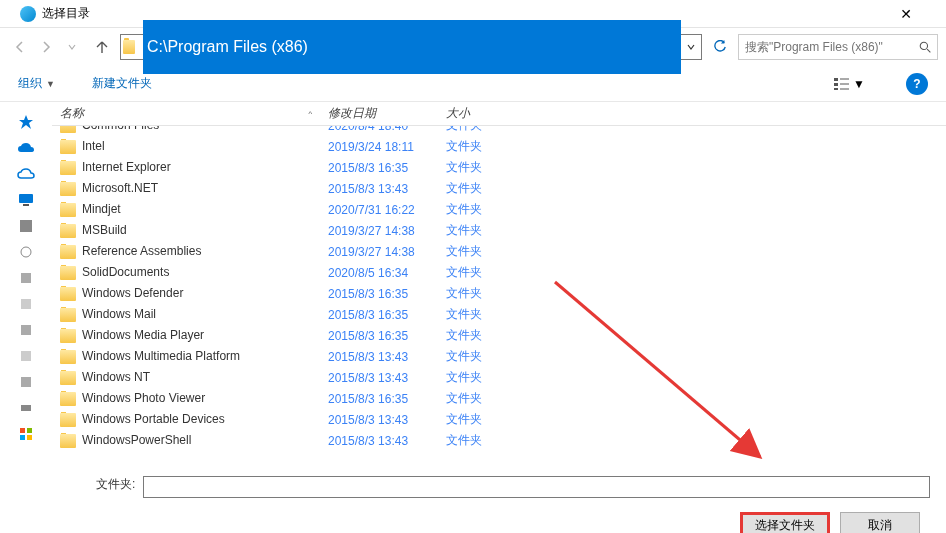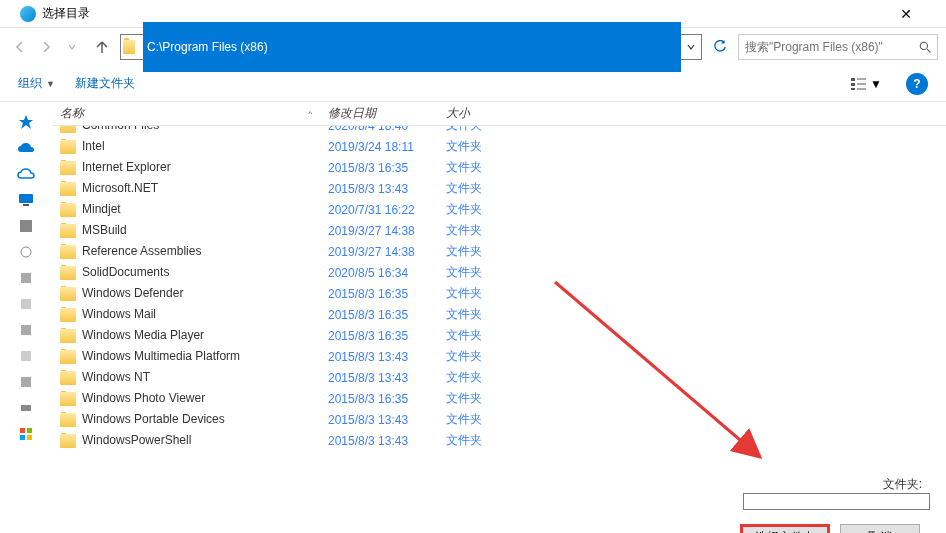--- a/index.html
+++ b/index.html
@@ -9,29 +9,29 @@
 .titlebar .icon { width: 16px; height: 16px; margin-right: 6px; background: linear-gradient(135deg,#4fc3f7,#0288d1); border-radius: 50%; }
 .titlebar .title { flex: 1; color: #000; }
 .titlebar .close { width: 40px; height: 28px; display: flex; align-items: center; justify-content: center; font-size: 14px; cursor: pointer; }
 
 .navbar { display: flex; align-items: center; height: 38px; padding: 4px 8px; gap: 6px; }
 .nav-arrows { display: flex; gap: 2px; align-items: center; }
 .nav-btn { width: 24px; height: 24px; display: flex; align-items: center; justify-content: center; color: #999; cursor: default; }
 .nav-up { margin-left: 4px; }
 .path-box { flex: 1; display: flex; align-items: center; border: 1px solid #7a7a7a; height: 26px; background: #fff; }
 .path-icon { width: 18px; height: 18px; margin: 0 2px; display: flex; align-items: center; justify-content: center; }
-.path-input { flex: 1; border: none; outline: none; padding: 18px 4px; font-size: 12px; background: #0078d7; color: #fff; }
+.path-input { flex: 1; border: none; outline: none; padding: 18px 4px; font-size: 16px; background: #0078d7; color: #fff; }
 .path-input::selection { background: #0078d7; color: #fff; }
 .path-dropdown { width: 20px; display: flex; align-items: center; justify-content: center; color: #333; cursor: pointer; }
 .refresh-btn { width: 24px; height: 24px; display: flex; align-items: center; justify-content: center; cursor: pointer; color: #0066b8; }
 .search-box { width: 200px; display: flex; align-items: center; border: 1px solid #ccc; height: 26px; }
 .search-input { flex: 1; border: none; outline: none; padding: 2px 6px; font-size: 12px; color: #888; }
 .search-btn { width: 24px; display: flex; align-items: center; justify-content: center; color: #555; cursor: pointer; }
 
-.toolbar { display: flex; align-items: center; height: 36px; padding: 0 18px; gap: 20px; border-bottom: 1px solid #e8e8e8; }
+.toolbar { display: flex; align-items: center; height: 36px; padding: 0 18px; gap: 37px; border-bottom: 1px solid #e8e8e8; }
 .tb-item { display: flex; align-items: center; gap: 4px; color: #0066b8; cursor: pointer; }
 .tb-item .caret { font-size: 9px; color: #555; }
 .toolbar .spacer { flex: 1; }
 .view-btn { display: flex; align-items: center; gap: 2px; padding: 2px 4px; cursor: pointer; }
 .help-btn { width: 22px; height: 22px; border-radius: 50%; background: #0078d7; color: #fff; display: flex; align-items: center; justify-content: center; font-weight: bold; cursor: pointer; }
 
 .main { display: flex; height: 358px; position: relative; }
 .sidebar { width: 52px; height: 100%; overflow: hidden; padding-top: 6px; }
 .sidebar .sb-item { width: 32px; height: 24px; margin: 2px 10px; display: flex; align-items: center; justify-content: center; }
 
@@ -45,21 +45,21 @@
 .sort-caret { font-size: 8px; color: #666; margin-left: auto; }
 
 .rows { flex: 1; overflow-y: auto; }
 .row { display: flex; align-items: center; height: 21px; cursor: default; }
 .row .col { padding: 0 8px; color: #333; white-space: nowrap; overflow: hidden; }
 .row .col-date, .row .col-type, .row .col-size { color: #3b82f6; }
 .folder-icon { width: 16px; height: 14px; display: inline-block; margin-right: 6px; vertical-align: middle; background: linear-gradient(#ffe9a2,#f7c64a); border-radius: 1px; position: relative; }
 .folder-icon:before { content: ''; position: absolute; top: -2px; left: 1px; width: 5px; height: 2px; background: #f7c64a; border-radius: 1px 1px 0 0; }
 
 .footer { padding: 8px 16px 10px 16px; }
-.folder-row { display: flex; align-items: flex-end; margin: 8px 0 14px 80px; flex-direction: column; }
+.folder-row { display: flex; align-items: flex-start; margin: 8px 0 14px 80px; }
 .folder-row label { margin-right: 8px; color: #333; }
 .folder-input { flex: 1; height: 22px; border: 1px solid #7a7a7a; padding: 0 4px; }
 .btn-row { display: flex; justify-content: flex-end; gap: 10px; padding-right: 10px; }
 .btn { min-width: 80px; height: 26px; border: 1px solid #adadad; background: #e1e1e1; cursor: pointer; font-size: 12px; padding: 0 12px; }
 .btn.primary { border: 3px solid #e53935; }
 
 .arrow-annot { position: absolute; pointer-events: none; }
 </style>
 </head>
 <body>

